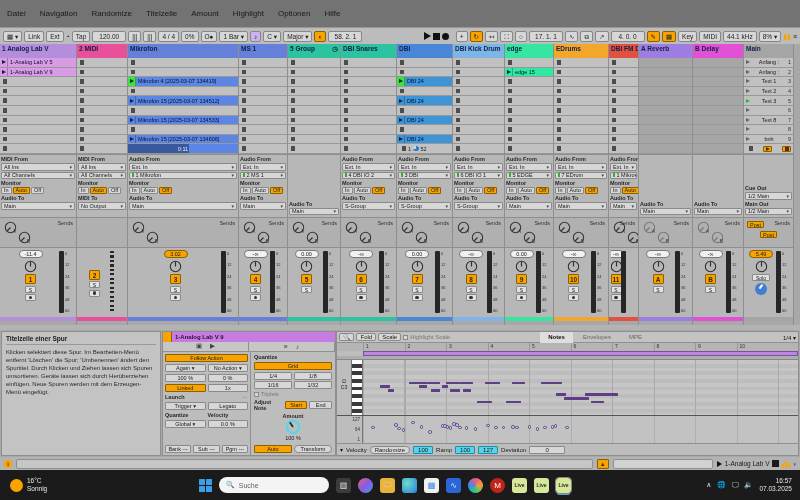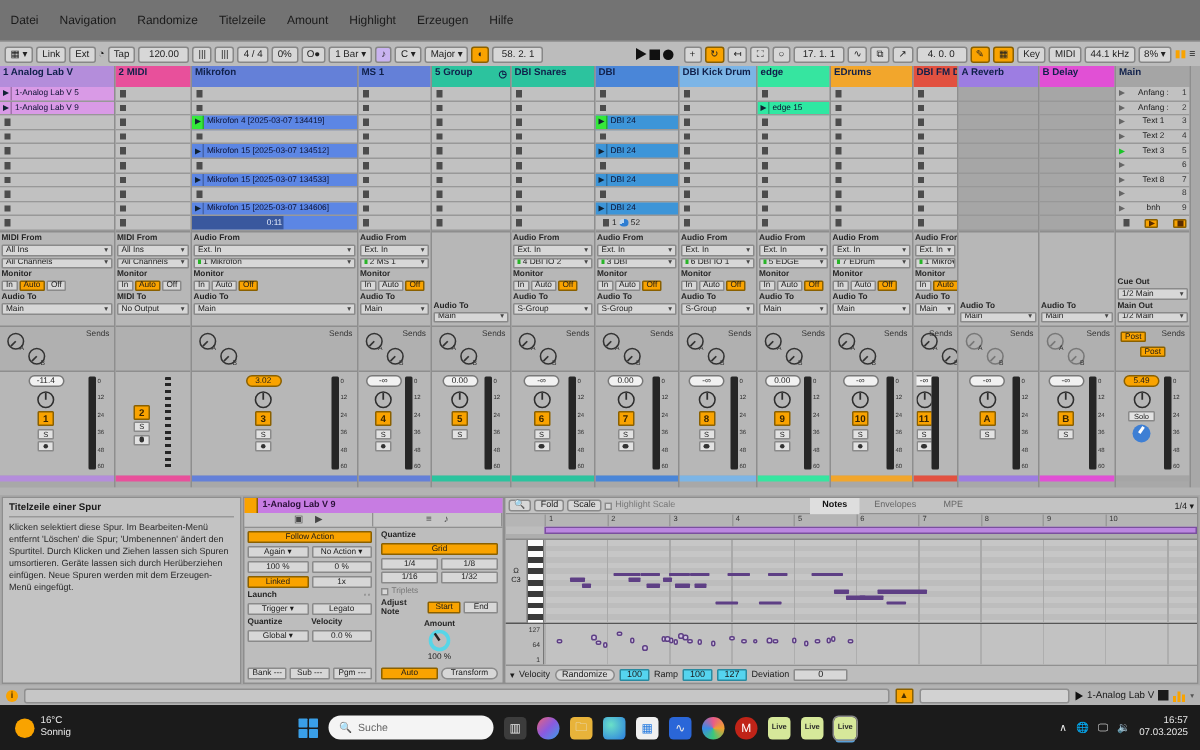--- a/index.html
+++ b/index.html
@@ -203,21 +203,21 @@
 <div id="root">
 
 
 <div class="menubar" id="menubar">
       <span class="menu-item">Datei</span>
       <span class="menu-item">Navigation</span>
       <span class="menu-item">Randomize</span>
       <span class="menu-item">Titelzeile</span>
       <span class="menu-item">Amount</span>
       <span class="menu-item">Highlight</span>
-      <span class="menu-item">Erzeugen</span>
+      <span class="menu-item">Optionen</span>
       <span class="menu-item">Hilfe</span>
     </div>
 
 <div class="transport">
   <span class="tbox">▦ ▾</span>
   <span class="tbox">Link</span>
   <span class="tbox">Ext</span>
   <span class="tico">◔</span>
   <span class="tbox">Tap</span>
   <span class="tbox num">120.00</span>

